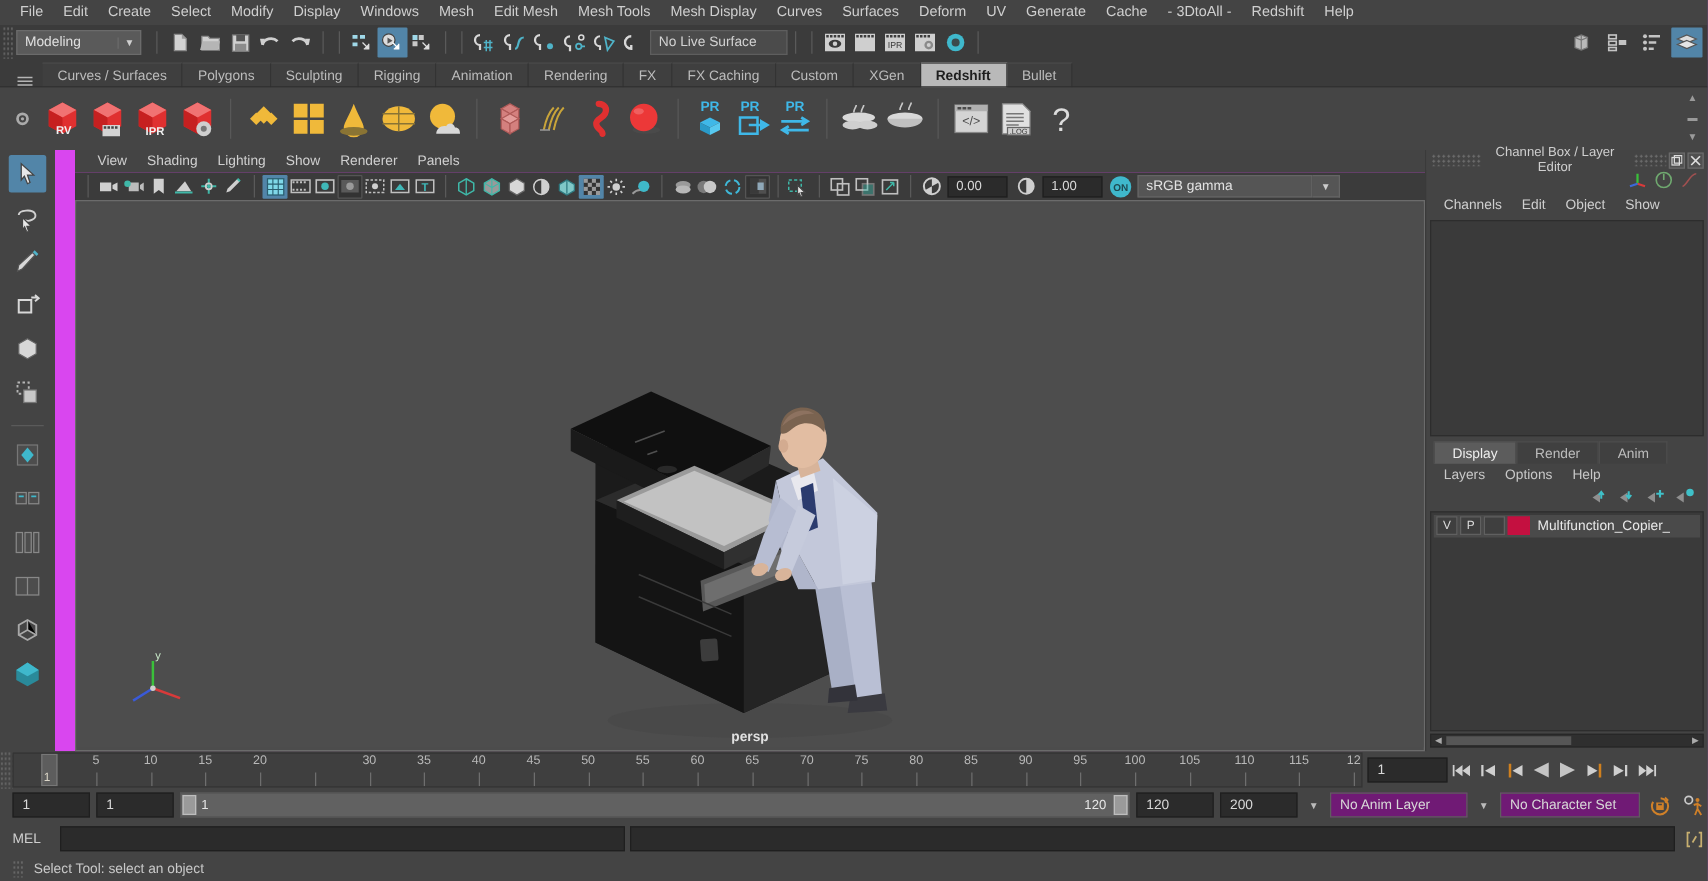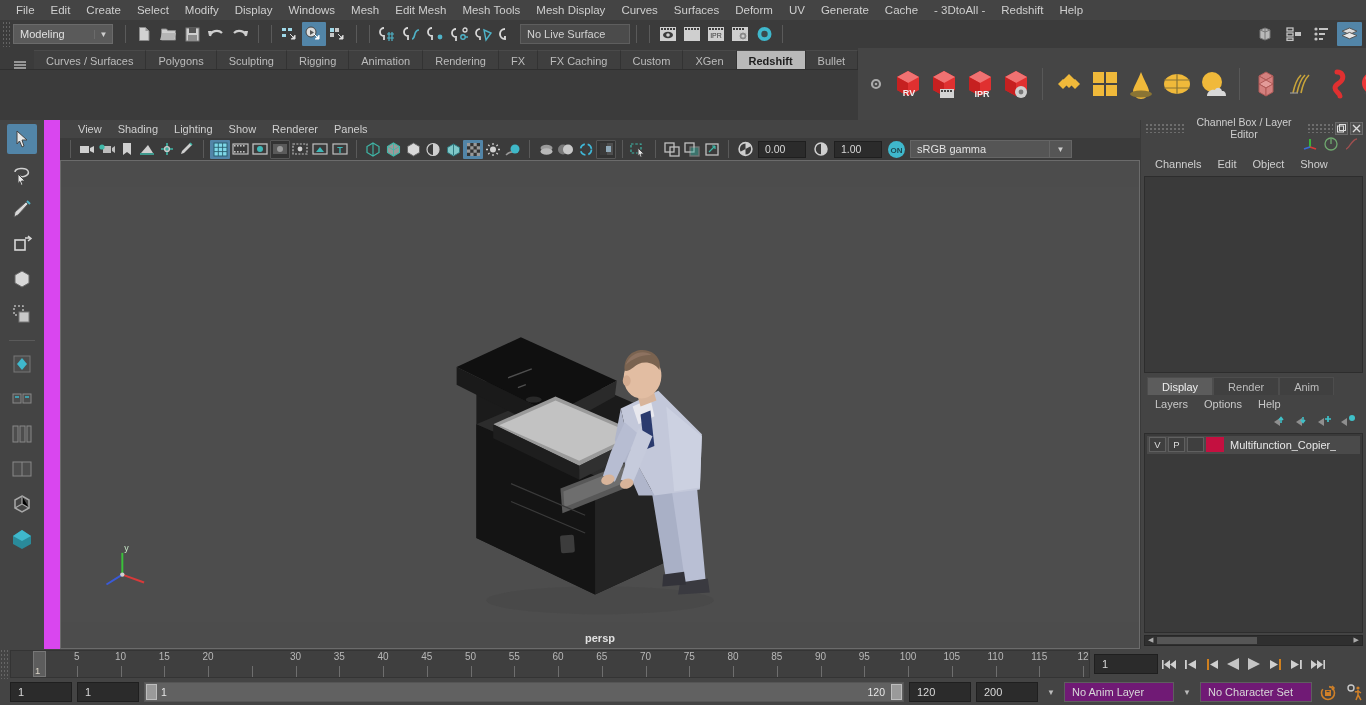--- a/index.html
+++ b/index.html
@@ -27,21 +27,21 @@
   .sepfade:after{content:"";position:absolute;left:3px;top:1px;width:1px;height:18px;background:#5a5a5a;}
   .tbtn { width:24px; height:24px; display:flex; align-items:center; justify-content:center; border-radius:1px; }
   .tbtn.on { background:#5285a8; }
   .tbtn svg { display:block; }
   .livefield { height:20px; background:#4b4b4b; border:1px solid #5e5e5e; width:110px; display:flex; align-items:center; padding-left:6px; font-size:11px; color:#d2d2d2;}
   .rightbtns { position:absolute; right:4px; top:2px; display:flex; gap:3px; }
   .rightbtns .tbtn { width:25px; height:24px; }
   .rightbtns .tbtn.sel { background:#5285a8; }
 
   
-  .shelfwrap { background:#3b3b3b; flex:0 0 72px; display:flex; flex-direction:row; }
+  .shelfwrap { background:#3b3b3b; flex:0 0 72px; display:flex; flex-direction:column; }
   .shelftabs { height:22px; display:flex; align-items:flex-end; background:#3b3b3b; padding-left:6px; position:relative;}
   .shelftabs:before{content:"";position:absolute;left:0;bottom:0;width:100%;height:1px;background:#2f2f2f;}
   .shelfleft { width:28px; display:flex; align-items:center; justify-content:center;}
   .stab { height:20px; line-height:20px; padding:0 12px; font-size:11px; color:#bcbcbc;
           background:#3f3f3f; border-right:1px solid #333; border-top:1px solid #4a4a4a; white-space:nowrap;}
   .stab.active { background:#b9b9b9; color:#1e1e1e; font-weight:bold; }
   .shelfrow { flex:1; display:flex; align-items:center; background:#454545; padding-left:4px; position:relative;}
   .shelficon { width:36px; height:40px; display:flex; align-items:center; justify-content:center; }
   .vsep2 { width:1px; height:32px; background:#585858; margin:0 8px; }
   .shelf-scroll { position:absolute; right:4px; top:4px; width:16px; height:40px; display:flex; flex-direction:column; align-items:center; justify-content:space-between;}
@@ -1204,15 +1204,30 @@
     </div>
     <div class="pbtn" style="width:22px;">
       <svg width="18" height="17" viewBox="0 0 18 17">
           <circle cx="5" cy="4" r="3" fill="none" stroke="#c8c8c8" stroke-width="1.4"></circle>
           <circle cx="12" cy="4" r="1.6" fill="#d08028"></circle>
           <path d="M12 6v5M9 8l3-1 3 2M10 16l2-5 3 5" stroke="#d08028" stroke-width="1.5" fill="none"></path>
         </svg>
     </div>
   </div>
 
-
+  <div class="melrow">
+    <div class="mellab">MEL</div>
+    <div class="melinput melin1"></div>
+    <div class="melinput melin2"></div>
+    <div class="pbtn" style="width:22px;">
+      <svg width="15" height="15" viewBox="0 0 15 15">
+          <path d="M4 2H2v11h2M11 2h2v11h-2" stroke="#c8b070" stroke-width="1.4" fill="none"></path>
+          <path d="M6 10l3-5" stroke="#c8b070" stroke-width="1.4"></path>
+        </svg>
+    </div>
+  </div>
+
+  <div class="statusbar">
+    <div class="sgrip"></div>
+    <div>Select Tool: select an object</div>
+  </div>
 
 </div>
 
 </body></html>

